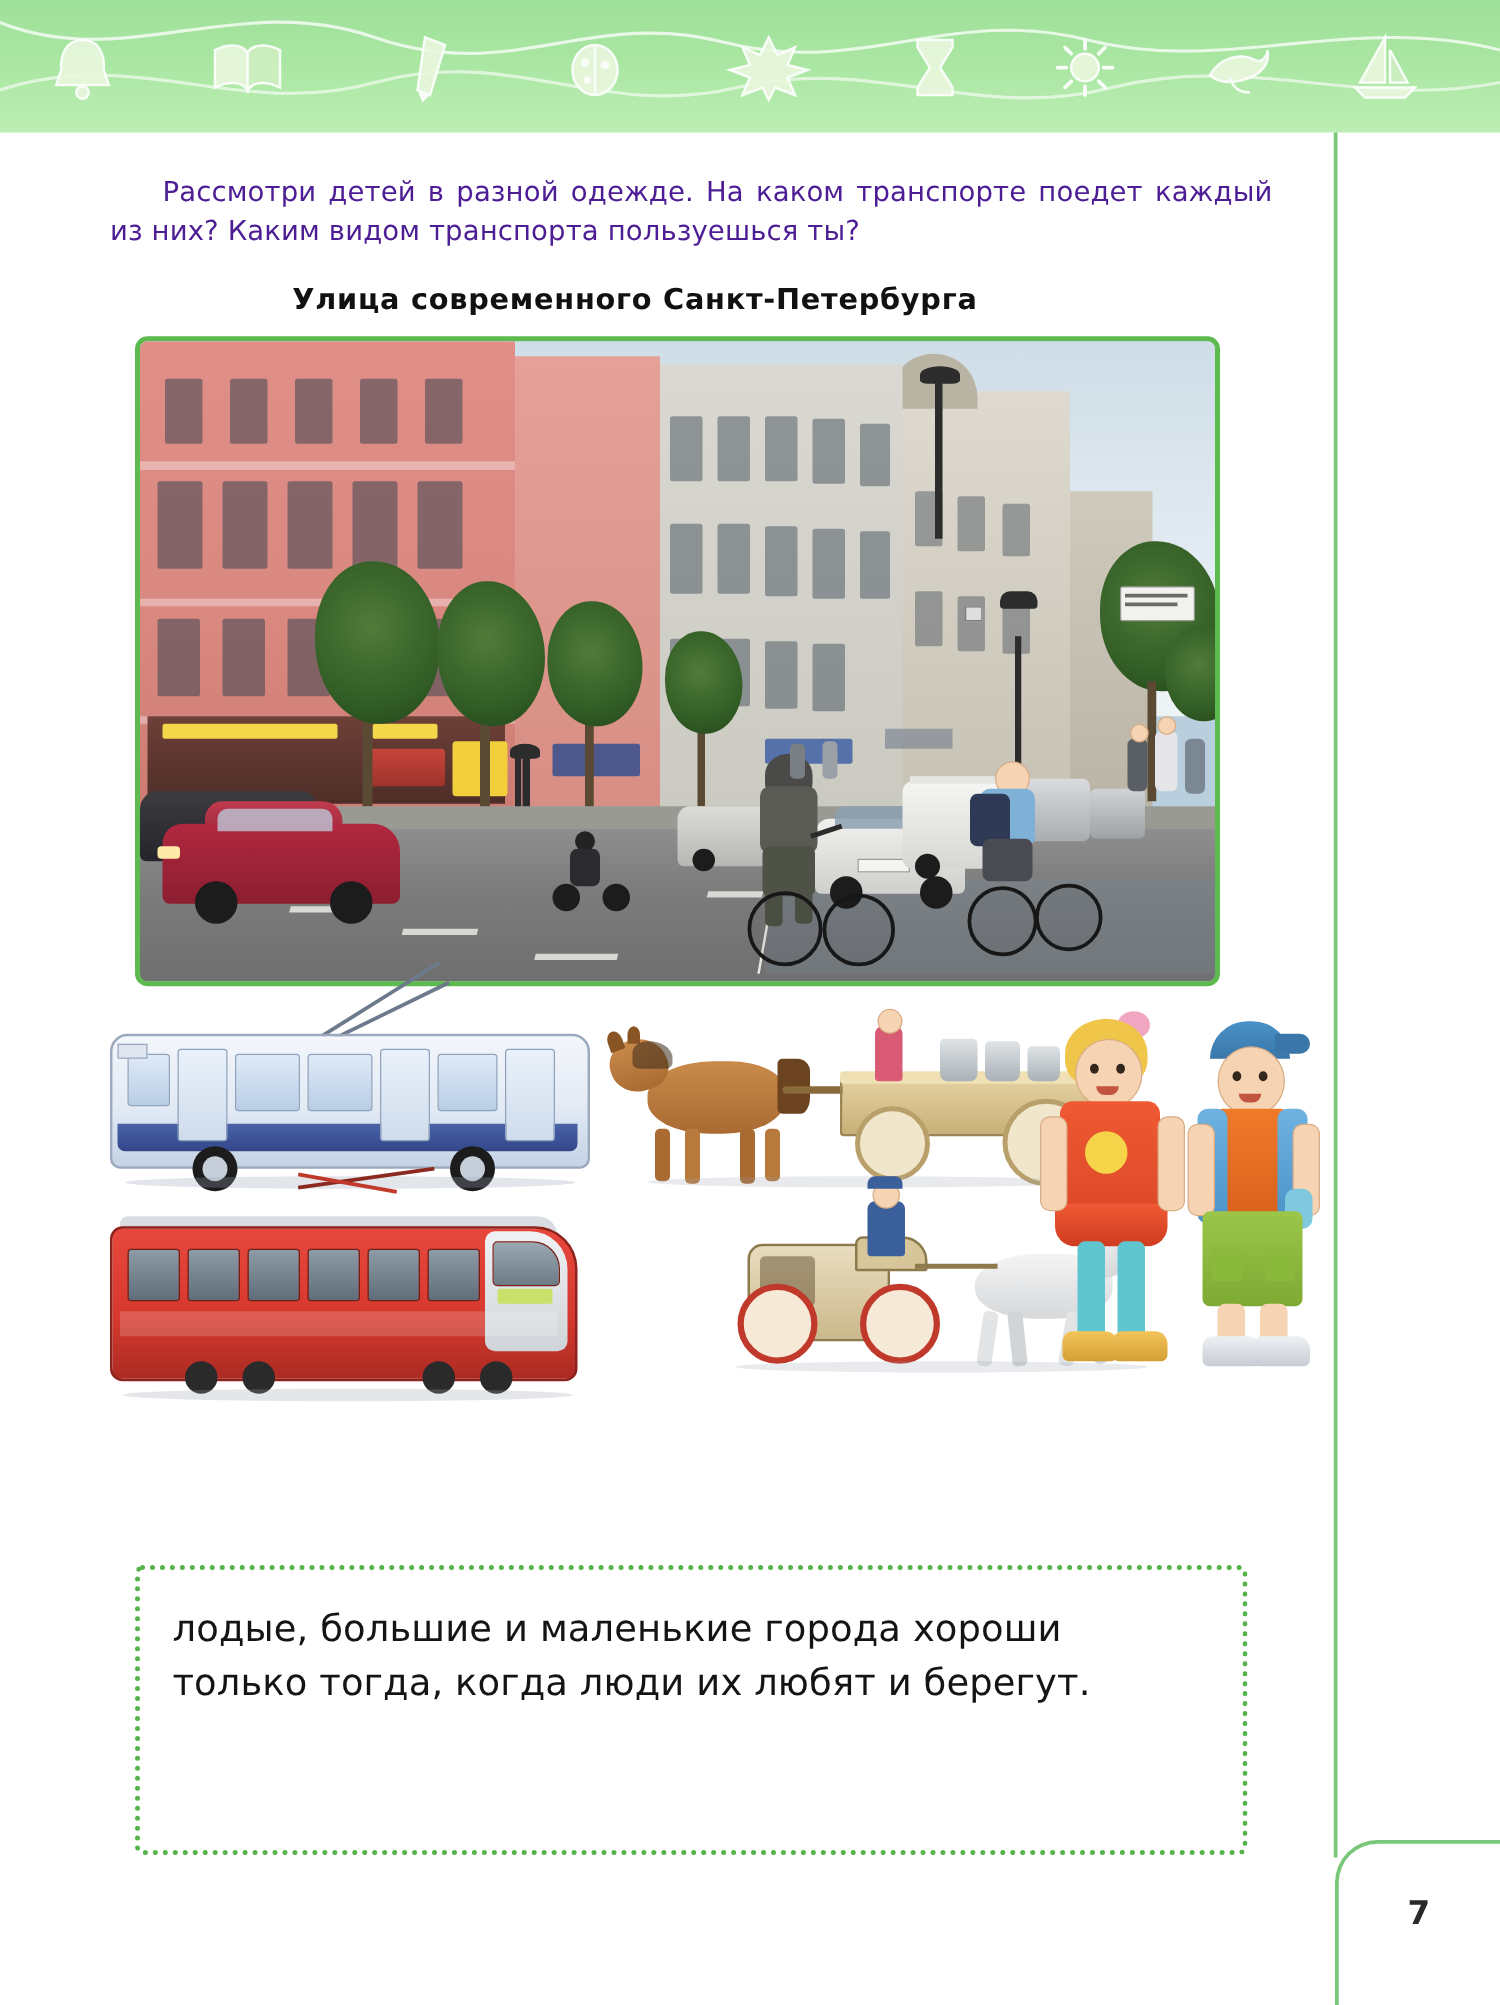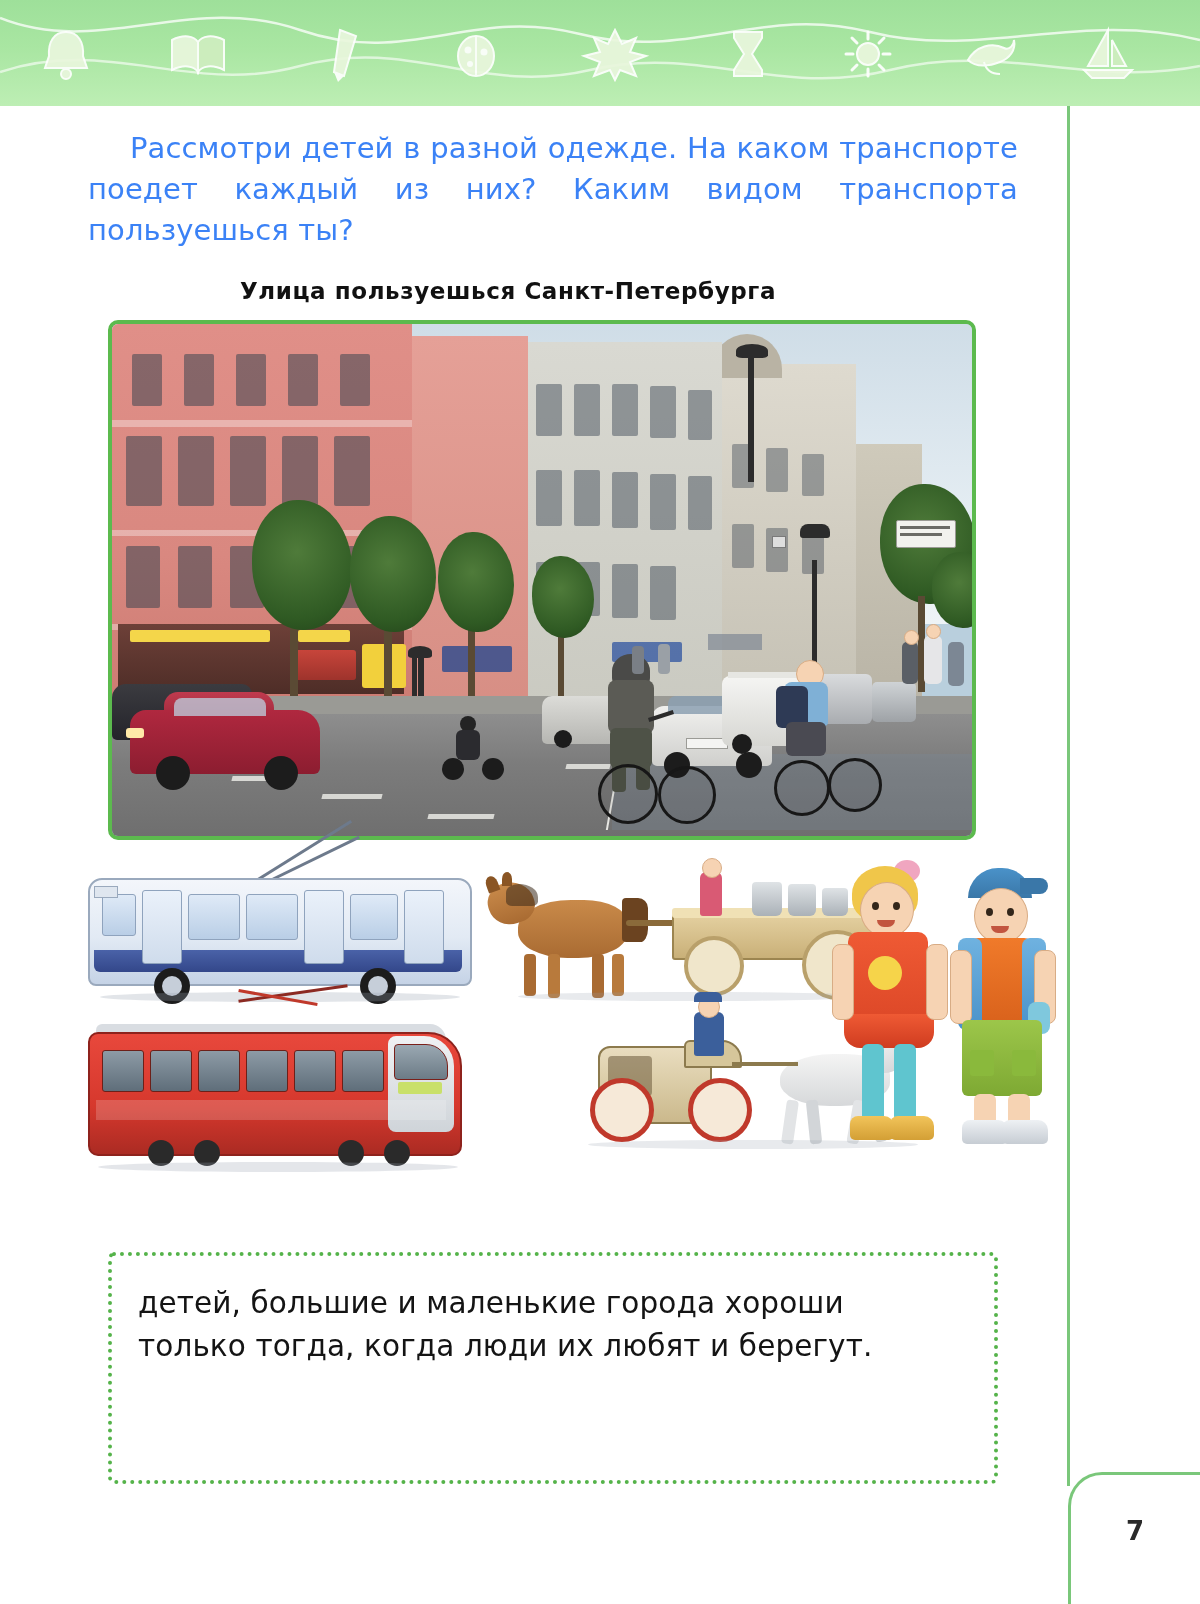--- a/index.html
+++ b/index.html
@@ -67,26 +67,26 @@
 
   
   .content {
     position: absolute;
     left: 88px;
     top: 128px;
     width: 930px;
   }
 
   .intro {
-    font-size: 29px;
+    font-size: 22px;
     line-height: 1.42;
-    color: #3b82f6;
+    color: #4c1d95;
     text-align: justify;
     letter-spacing: .1px;
-    margin: 0 0 26px 0;
+    margin: 11px 0 26px 0;
   }
   .intro .indent { display: inline-block; width: 42px; }
 
   .caption {
     text-align: center;
     font-size: 23px;
     font-weight: bold;
     color: #111;
     letter-spacing: .6px;
     margin: 0 0 16px 0;
@@ -313,21 +313,21 @@
     <path d="M6 44 L54 44 L46 52 L14 52 Z" fill="#e9f7dd" stroke="#ffffff" stroke-width="2"></path>
   </svg>
 </div>
 
 <div class="right-rule"></div>
 
 <div class="content">
 
   <p class="intro"><span class="indent"></span>Рассмотри детей в разной одежде. На каком транспорте поедет каждый из них? Каким видом транспорта пользуешься ты?</p>
 
-  <div class="caption">Улица  пользуешься  Санкт-Петербурга</div>
+  <div class="caption">Улица  современного  Санкт-Петербурга</div>
 
   <div class="photo-frame">
     <div class="ph sky"></div>
 
     <div class="ph bldg-far"></div>
     <div class="ph bldg-grey2"></div>
     <div class="ph dome"></div>
     <div class="ph bldg-grey"></div>
     <div class="ph bldg-pink2"></div>
     <div class="ph bldg-pink"></div>
@@ -604,19 +604,19 @@
       <div class="il" style="left:886px; top:230px; width:22px; height:32px; background:#f6d3b3; border-radius:6px;"></div>
       <div class="il" style="left:920px; top:230px; width:22px; height:32px; background:#f6d3b3; border-radius:6px;"></div>
       <div class="il sneaker" style="left:874px; top:256px; width:46px; height:24px;"></div>
       <div class="il sneaker" style="left:914px; top:256px; width:46px; height:24px;"></div>
     </div>
   </div>
 </div>
 
 <div class="quote-box">
   <p class="quote-text">
-    <span class="tline">детей,  большие  и  маленькие  города  хороши</span>
+    <span class="tline">лодые,  большие  и  маленькие  города  хороши</span>
     <span class="tline">только  тогда,  когда  люди  их  любят  и  берегут.</span>
   </p>
 </div>
 
 <div class="corner-tab"></div>
 <div class="page-number">7</div>
 
 </body></html>

